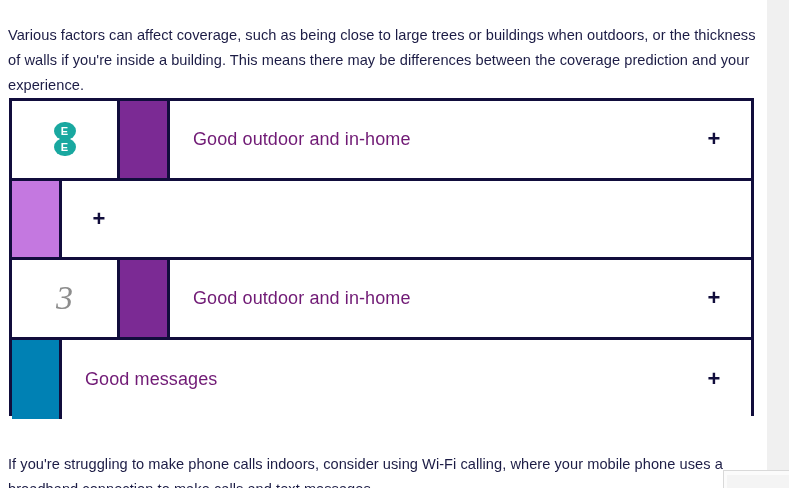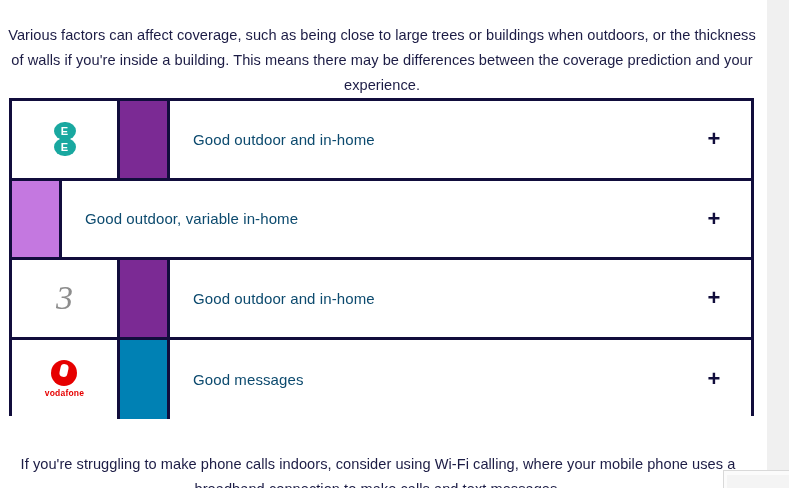--- a/index.html
+++ b/index.html
@@ -63,21 +63,20 @@
     bottom: 0;
     background: #f4f4f4;
   }
 
   
   .copy {
     color: #1c1c45;
     font-size: 14.6px;
     line-height: 25px;
     letter-spacing: 0.05px;
-    text-align: center;
   }
   #intro-paragraph {
     position: absolute;
     left: 8px;
     top: 8px;
     width: 748px;
   }
   #outro-paragraph {
     position: absolute;
     left: 8px;
@@ -125,22 +124,22 @@
     box-sizing: border-box;
   }
   .desc-cell {
     flex: 1 1 auto;
     display: flex;
     align-items: center;
     padding-left: 23px;
     box-sizing: border-box;
   }
   .desc-text {
-    color: #0c4a6e;
-    font-size: 15px;
+    color: #701a75;
+    font-size: 18px;
     letter-spacing: 0.1px;
   }
   .expand-cell {
     width: 74px;
     flex: 0 0 74px;
     display: flex;
     align-items: center;
     justify-content: center;
     cursor: pointer;
   }
@@ -269,48 +268,39 @@
       <div class="desc-cell">
         <span class="desc-text">Good outdoor and in-home</span>
       </div>
       <div class="expand-cell">
         <span class="plus-icon">+</span>
       </div>
     </div>
 
     <div class="table-row">
       <div class="swatch-cell" style="background:#c478e0"></div>
-      <div class="desc-cell">
-        <span class="desc-text">Good outdoor, variable in-home</span>
-      </div>
       <div class="expand-cell">
         <span class="plus-icon">+</span>
       </div>
     </div>
 
     <div class="table-row">
       <div class="logo-cell">
         <div class="three-logo">3</div>
       </div>
       <div class="swatch-cell" style="background:#7b2a94"></div>
       <div class="desc-cell">
         <span class="desc-text">Good outdoor and in-home</span>
       </div>
       <div class="expand-cell">
         <span class="plus-icon">+</span>
       </div>
     </div>
 
     <div class="table-row">
-      <div class="logo-cell">
-        <div class="vodafone-logo">
-          <div class="vf-mark"></div>
-          <div class="vf-word">vodafone</div>
-        </div>
-      </div>
       <div class="swatch-cell" style="background:#0081b4"></div>
       <div class="desc-cell">
         <span class="desc-text">Good messages</span>
       </div>
       <div class="expand-cell">
         <span class="plus-icon">+</span>
       </div>
     </div>
 
   </div>

